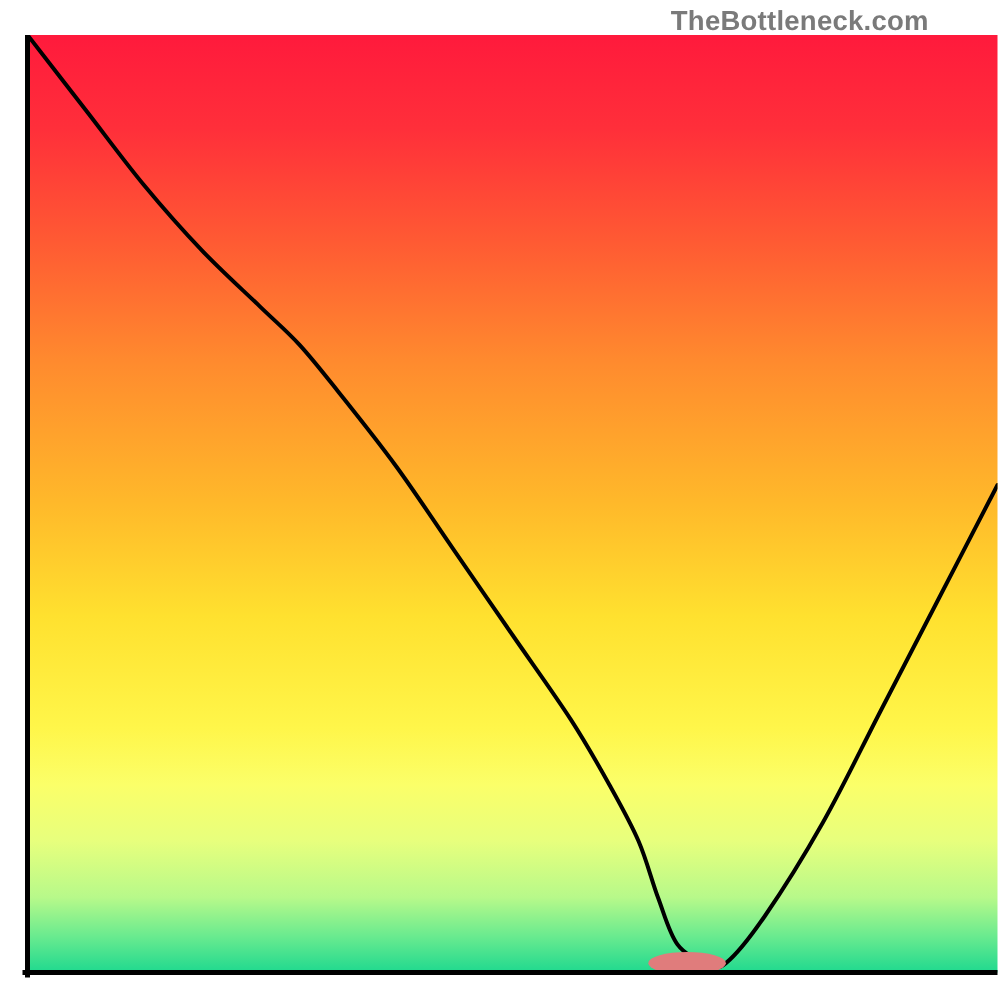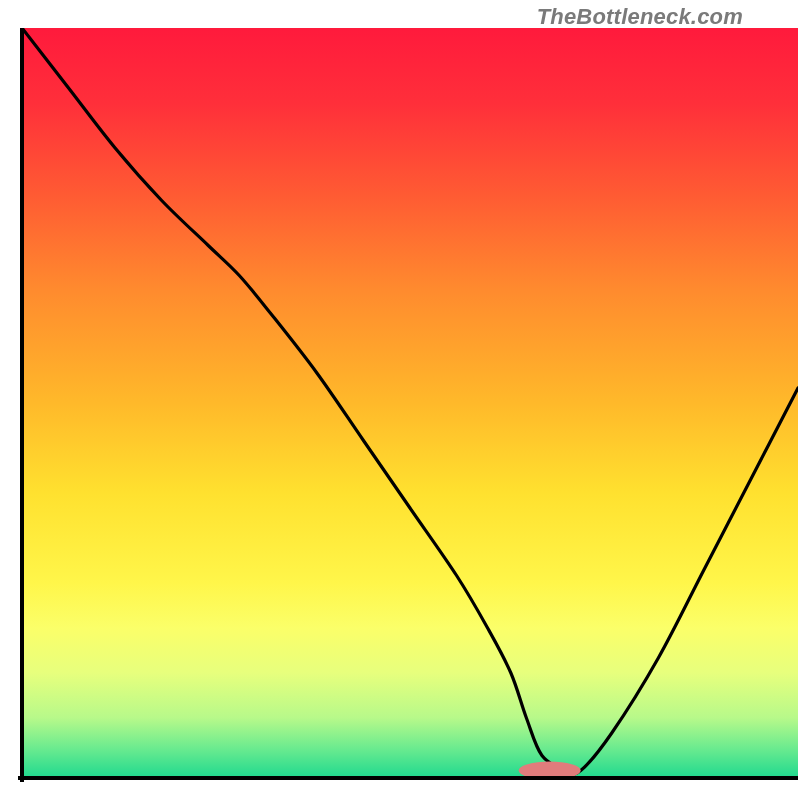--- a/index.html
+++ b/index.html
@@ -8,21 +8,20 @@
     width: 800px;
     height: 800px;
     overflow: hidden;
     background: #fff;
     font-family: Arial, Helvetica, sans-serif;
   }
   .stage {
     position: relative;
     width: 753px;
     height: 800px;
-    font-style: italic;
   }
   .watermark {
     position: absolute;
     top: 4px;
     right: 10px;
     font-size: 22px;
     font-weight: 600;
     color: #7a7a7a;
     letter-spacing: 0.2px;
     user-select: none;

